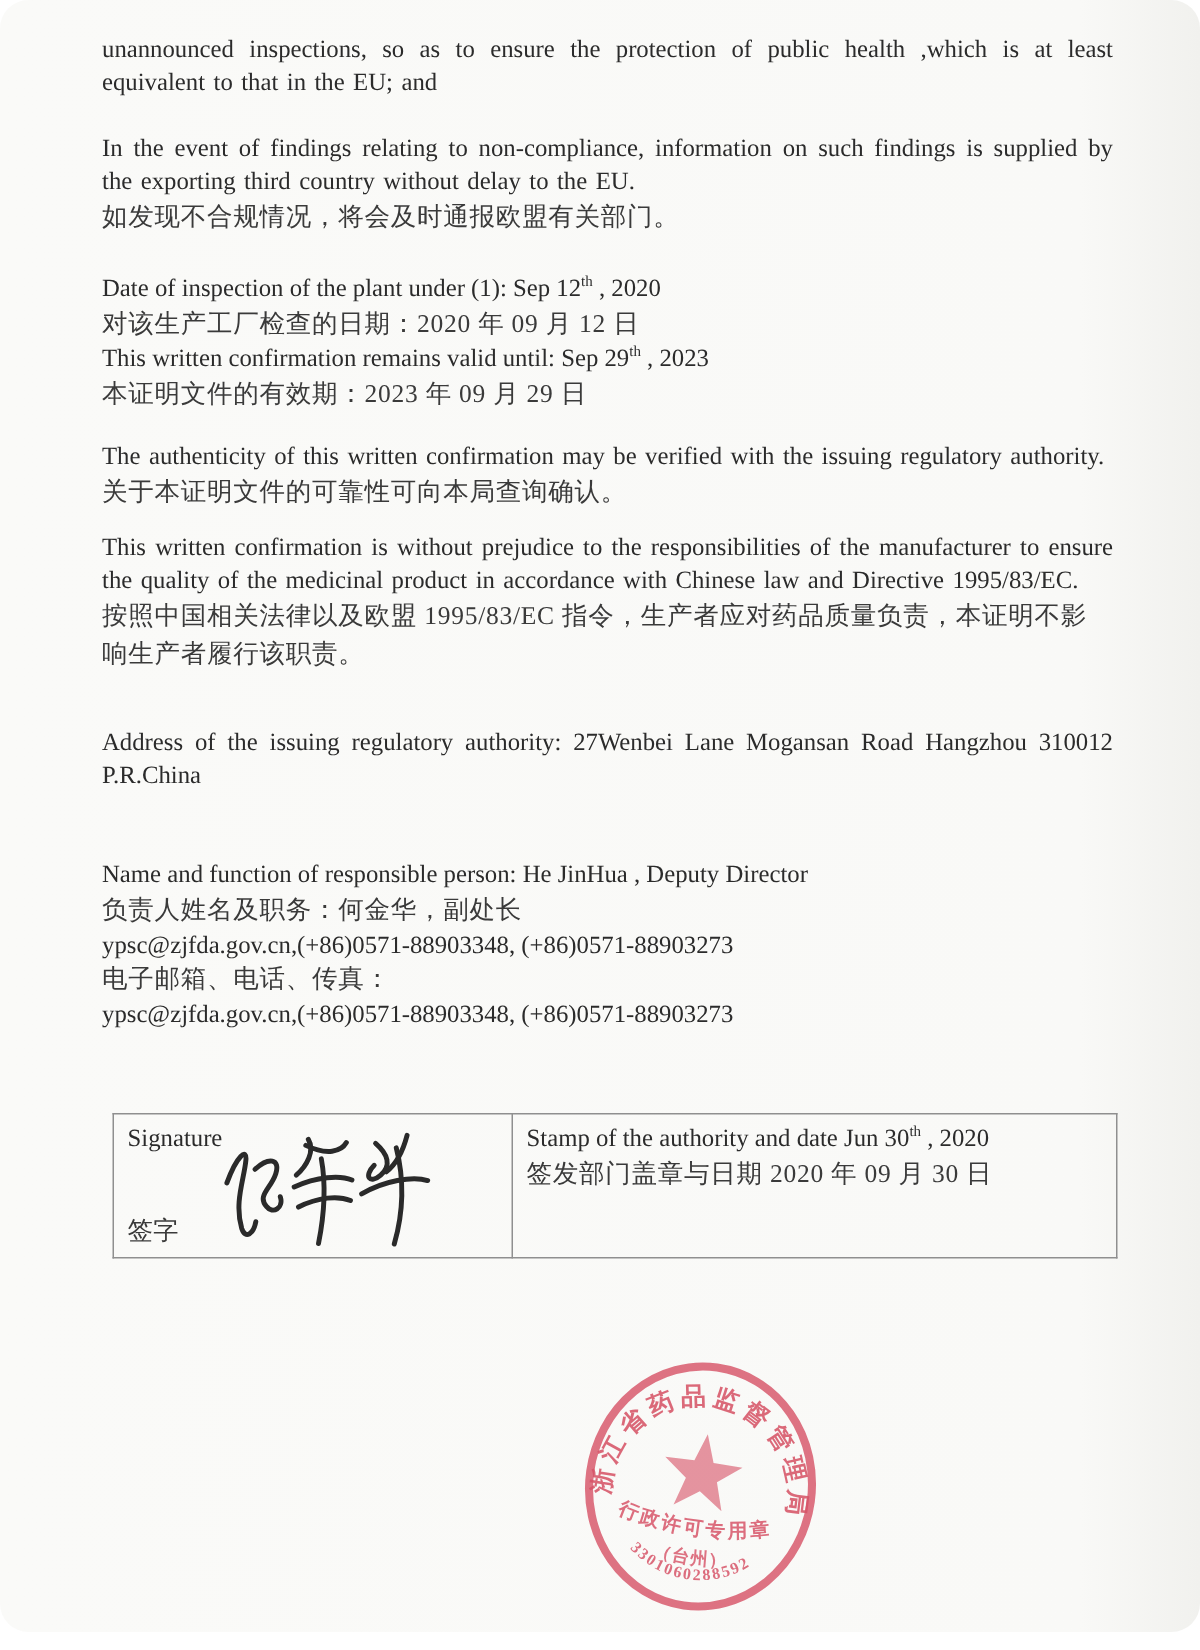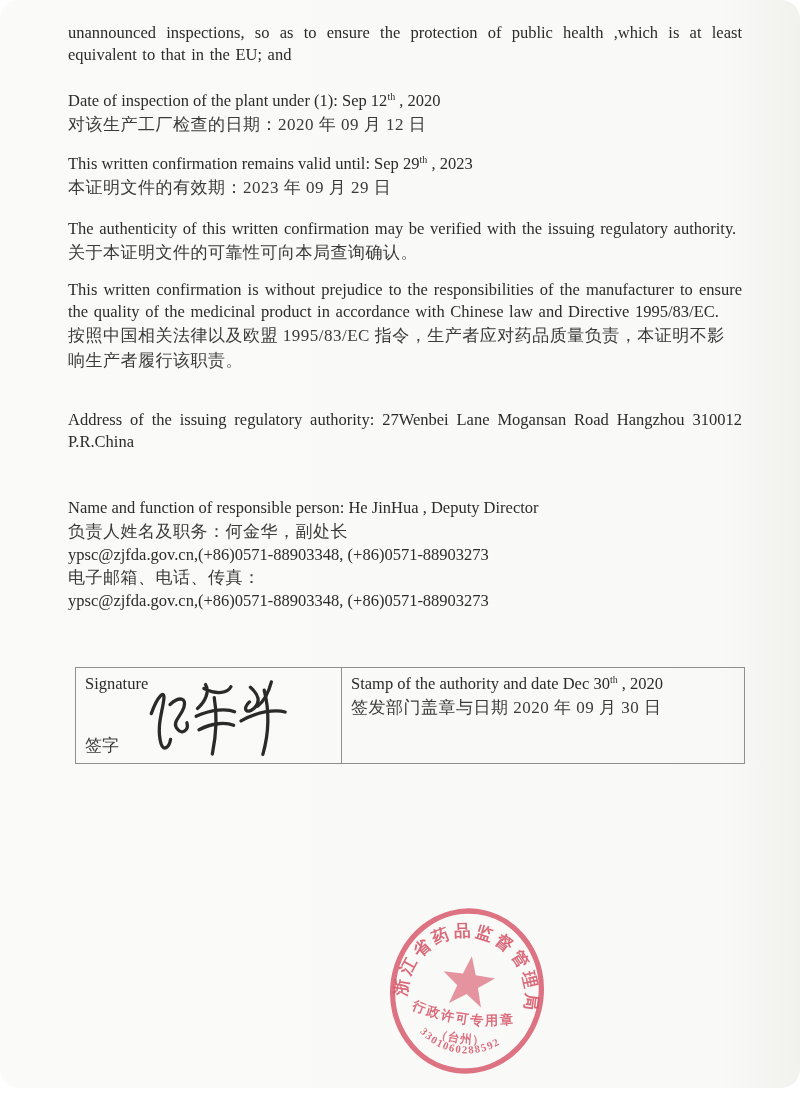--- a/index.html
+++ b/index.html
@@ -9,21 +9,21 @@
     font-family:"Liberation Serif","DejaVu Serif",serif;
     color:#2b2b2b;
     border-radius:19px;
   }
   .content{position:absolute;left:68px;top:22px;width:674px;}
   .en{font-size:16.5px;line-height:22px;margin:0;}
   .just{text-align:justify;text-align-last:left;word-spacing:1.5px;}
   .zh{font-size:17px;line-height:25px;margin:0;letter-spacing:0.5px;color:#3a3a3a;}
   sup{font-size:10px;line-height:0;}
   .mt26{margin-top:26px;} .mt24{margin-top:24px;} .mt22{margin-top:22px;}
-  .mt18{margin-top:18px;} .mt16{margin-top:16px;} .mt14{margin-top:14px;}
+  .mt18{margin-top:18px;} .mt16{margin-top:0;} .mt14{margin-top:14px;}
   .mt36{margin-top:36px;} .mt44{margin-top:44px;} .mt32{margin-top:32px;}
   table.sig{
     margin-top:55px;margin-left:7px;width:670px;height:97px;
     border-collapse:collapse;table-layout:fixed;
   }
   table.sig td{border:1px solid #8f8f8f;vertical-align:top;padding:5px 9px;position:relative;margin-top:48px;}
   td.cell-signature{width:247px;}
   .sign-label-zh{position:absolute;left:9px;bottom:6px;font-size:17px;color:#3a3a3a;}
   .handwriting{position:absolute;left:62px;top:4px;width:165px;height:92px;transform:rotate(-4deg);}
   .stamp-wrap{
@@ -35,20 +35,22 @@
 </style>
 </head>
 <body>
 
 <div class="page">
   <div class="content">
 
     <p class="en just">unannounced inspections, so as to ensure the protection of public health ,which is at least equivalent to that in the EU; and</p>
 
 
+    <p class="en just mt22">In the event of findings relating to non-compliance, information on such findings is supplied by the exporting third country without delay to the EU.</p>
+    <p class="zh">如发现不合规情况，将会及时通报欧盟有关部门。</p>
 
     <p class="en mt24"><span>Date of inspection of the plant under (1): Sep 12</span><sup>th</sup><span> , 2020</span></p>
     <p class="zh">对该生产工厂检查的日期：2020 年 09 月 12 日</p>
 
     <p class="en mt16"><span>This written confirmation remains valid until: Sep 29</span><sup>th</sup><span> , 2023</span></p>
     <p class="zh">本证明文件的有效期：2023 年 09 月 29 日</p>
 
     <p class="en just mt18">The authenticity of this written confirmation may be verified with the issuing regulatory authority.</p>
     <p class="zh">关于本证明文件的可靠性可向本局查询确认。</p>
 
@@ -77,21 +79,21 @@
             <path d="M62,58 C76,52 90,52 98,56"></path>
             <path d="M80,26 C82,44 80,62 74,84"></path>
             <path d="M118,18 C126,26 128,34 120,40 C112,46 108,40 116,33"></path>
             <path d="M140,14 C136,26 130,34 124,38"></path>
             <path d="M106,52 C122,44 142,42 152,46"></path>
             <path d="M132,22 C136,44 134,66 126,88"></path>
           </svg>
           <span class="sign-label-zh">签字</span>
         </td>
         <td>
-          <p class="en"><span>Stamp of the authority and date Dec 30</span><sup>th</sup><span> , 2020</span></p>
+          <p class="en"><span>Stamp of the authority and date Jun 30</span><sup>th</sup><span> , 2020</span></p>
           <p class="zh">签发部门盖章与日期 2020 年 09 月 30 日</p>
         </td>
       </tr>
     </tbody>
       </table>
   </div>
 
   <div class="stamp-wrap">
     <svg viewBox="0 0 170 178">
       <defs>

